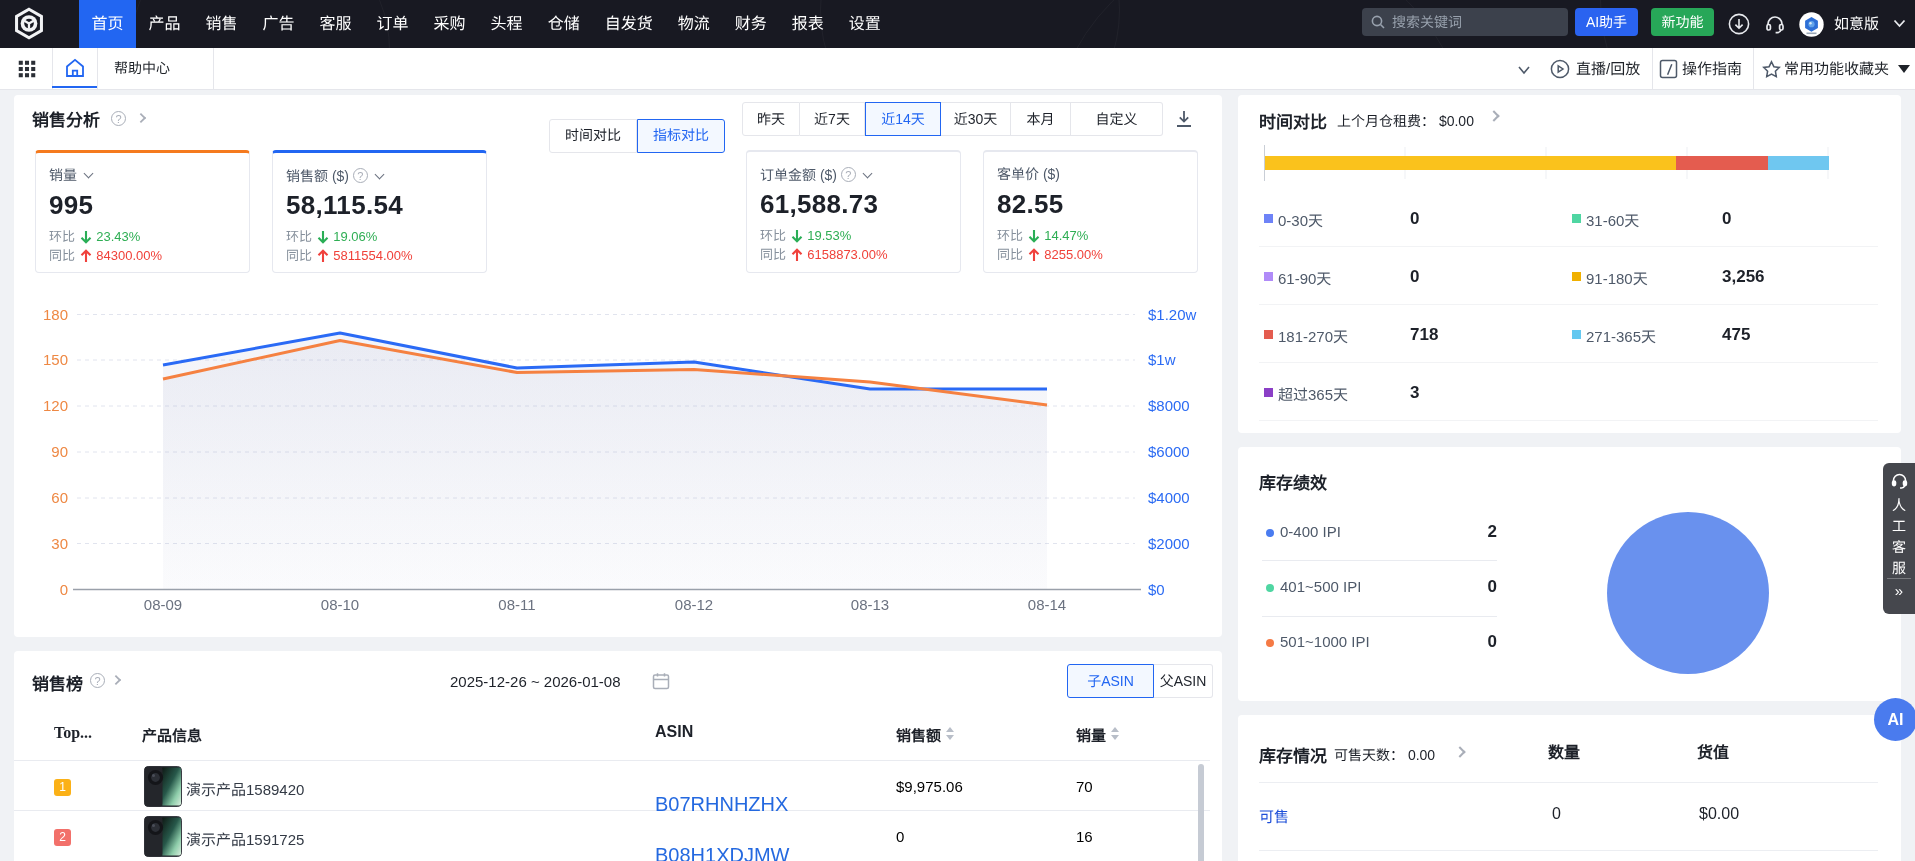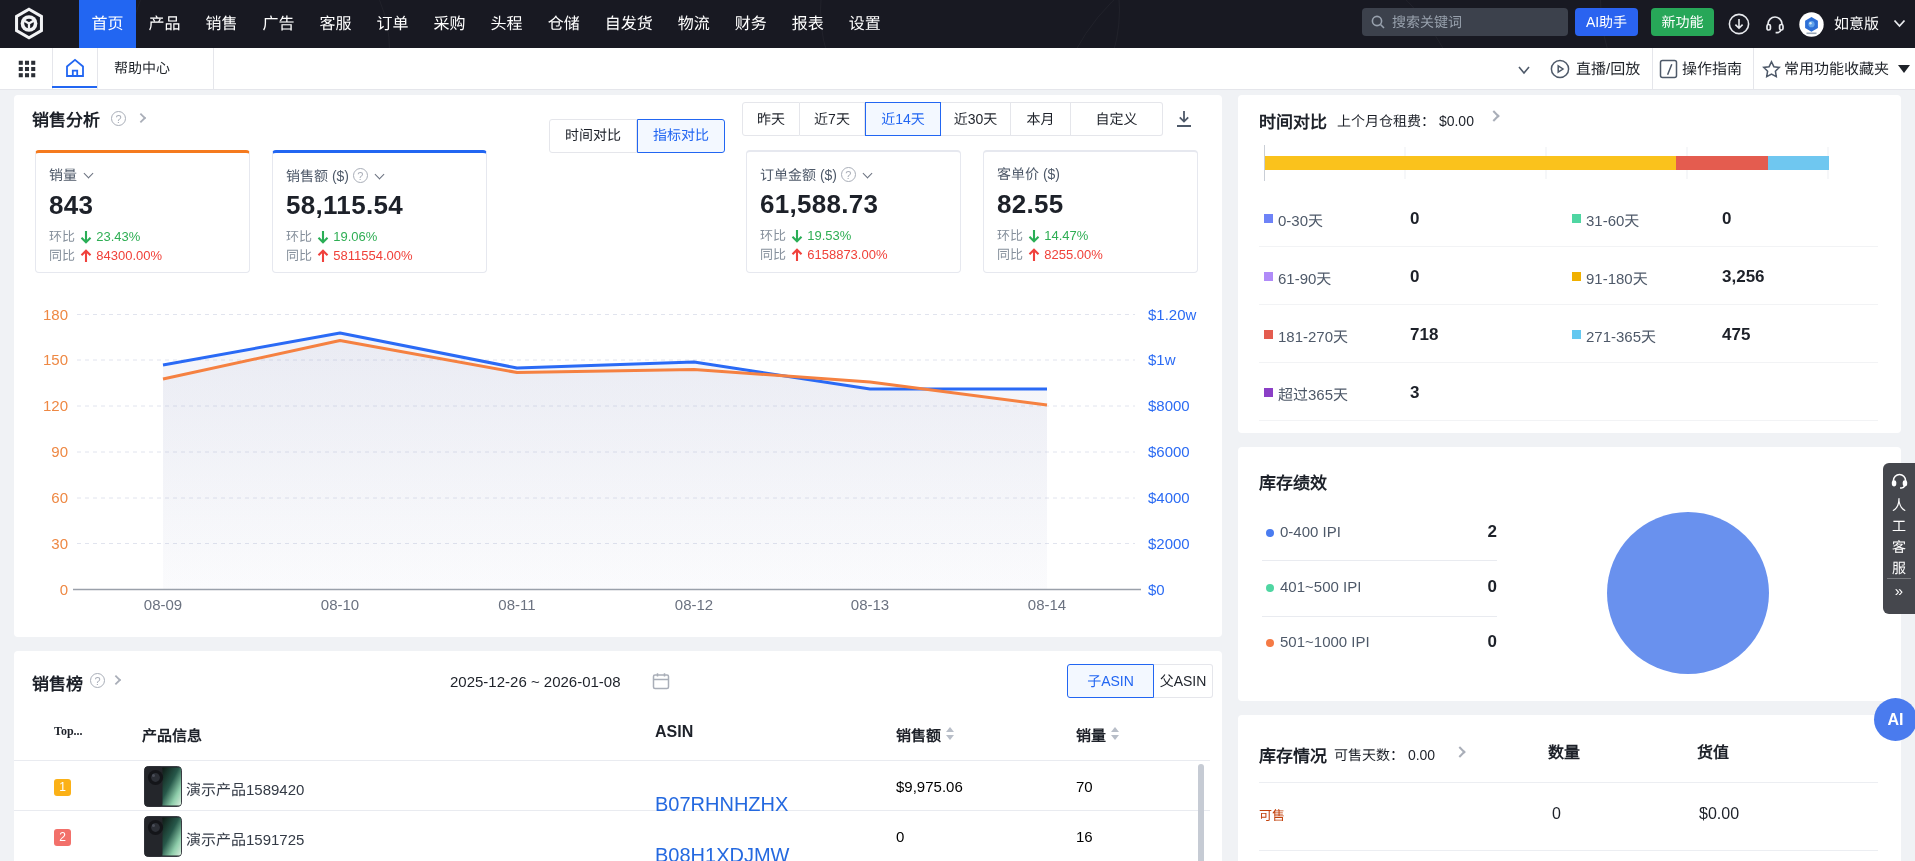--- a/index.html
+++ b/index.html
@@ -197,21 +197,21 @@
     <div class="b" style="width:70px; padding:0; text-align:center;">近30天</div>
     <div class="b" style="width:60px; padding:0; text-align:center;">本月</div>
     <div class="b" style="width:92px; padding:0; text-align:center;">自定义</div>
   </div>
   <svg style="position:absolute; left:1160px; top:14px;" width="20" height="20" viewBox="0 0 20 20" fill="none" stroke="#4e5969" stroke-width="1.8">
       <path d="M10 2 L10 12 M5.8 8.4 L10 12.6 L14.2 8.4 M3 17 L17 17"></path>
     </svg>
 
   <div class="stat hl-orange" style="left:21px;">
     <div class="t">销量 <span class="dd"></span></div>
-    <div class="num">843</div>
+    <div class="num">995</div>
     <div class="cmp" style="top:77px;">环比 <span class="grn"><svg class="arw" width="12" height="14" viewBox="0 0 12 14">
             <path d="M6 1 V12 M1.5 7.8 L6 12.3 L10.5 7.8" fill="none" stroke="#2aae56" stroke-width="2.1"></path>
           </svg> 23.43%</span></div>
     <div class="cmp" style="top:96px;">同比 <span class="red"><svg class="arw" width="12" height="14" viewBox="0 0 12 14">
             <path d="M6 13 V2 M1.5 6.2 L6 1.7 L10.5 6.2" fill="none" stroke="#f0413c" stroke-width="2.1"></path>
           </svg> 84300.00%</span></div>
   </div>
   <div class="stat hl-blue" style="left:258px;">
     <div class="t">销售额 ($) <span class="qmark">?</span> <span class="dd"></span></div>
     <div class="num">58,115.54</div>
@@ -301,21 +301,21 @@
   <span class="chev" style="position:absolute; left:98px; top:25px; transform:rotate(45deg) scale(0.9);"></span>
   <div style="position:absolute; left:436px; top:22px; font-size:15px; color:#1d2129;">2025-12-26 ~ 2026-01-08</div>
   <svg style="position:absolute; left:638px; top:21px;" width="18" height="18" viewBox="0 0 18 18" fill="none" stroke="#a9aeb8" stroke-width="1.5">
       <rect x="1.5" y="3" width="15" height="13.5" rx="1.5"></rect>
       <path d="M1.5 7.5 H16.5 M5.5 1.2 V4.5 M12.5 1.2 V4.5"></path>
     </svg>
   <div class="btngroup" style="left:1053px; top:13px;">
     <div class="b act" style="width:87px; padding:0; text-align:center;">子ASIN</div>
     <div class="b" style="width:59px; padding:0; text-align:center;">父ASIN</div>
   </div>
-  <div style="position:absolute; left:40px; top:73px; font-size:12px; font-weight:bold; font-family:'Liberation Serif',serif;">Top...</div>
+  <div style="position:absolute; left:40px; top:73px; font-size:16px; font-weight:bold; font-family:'Liberation Serif',serif;">Top...</div>
   <div style="position:absolute; left:128px; top:73px; font-size:15px; font-weight:bold;">产品信息</div>
   <div style="position:absolute; left:641px; top:72px; font-size:16px; font-weight:bold;">ASIN</div>
   <div style="position:absolute; left:882px; top:73px; font-size:15px; font-weight:bold;">销售额<span class="sorter"></span></div>
   <div style="position:absolute; left:1062px; top:73px; font-size:15px; font-weight:bold;">销量<span class="sorter"></span></div>
   <div class="hline" style="left:0px; top:109px; width:1196px;"></div>
   <div class="hline" style="left:0px; top:159px; width:1196px;"></div>
 
   <div class="badge" style="top:128px; background:#fbb117;">1</div>
   <svg class="pimg" style="top:115px;" width="38" height="41" viewBox="0 0 38 41">
     <defs>
@@ -425,21 +425,21 @@
     </div>
   <div style="position:absolute; left:369px; top:65px; width:162px; height:162px; border-radius:50%; background:#6991ee;"></div>
 </div>
 <div class="card" id="card-stock">
   <div class="ctitle" style="position:absolute; left:21px; top:27px;">库存情况</div>
   <div style="position:absolute; left:96px; top:29px; font-size:14px; color:#1d2129;">可售天数：&nbsp;0.00</div>
   <span class="chev" style="position:absolute; left:218px; top:33px;"></span>
   <div style="position:absolute; left:310px; top:24px; font-size:16px; font-weight:bold;">数量</div>
   <div style="position:absolute; left:459px; top:24px; font-size:16px; font-weight:bold;font-family:Liberation Serif, serif;">货值</div>
   <div class="hline" style="left:21px; top:67px; width:619px; background:#eceef2;"></div>
-  <div style="position:absolute; left:21px; top:90px; font-size:13px; color:#c2410c;">可售</div>
+  <div style="position:absolute; left:21px; top:90px; font-size:15px; color:#1d4ed8;">可售</div>
   <div style="position:absolute; left:314px; top:90px; font-size:16px;">0</div>
   <div style="position:absolute; left:461px; top:90px; font-size:16px;">$0.00</div>
   <div class="hline" style="left:21px; top:135px; width:619px; background:#eceef2;"></div>
   <div style="position:absolute; left:21px; top:141px; font-size:16px; font-weight:bold;">调拨中</div>
 </div>
 <div id="cstab">
   <svg style="position:absolute; left:7px; top:8px;" width="19" height="19" viewBox="0 0 22 22" fill="none" stroke="#fff" stroke-width="1.8">
       <path d="M4 12 v-1 a7 7 0 0 1 14 0 v1"></path>
       <rect x="3" y="11.5" width="3.4" height="5.5" rx="1.6" fill="#fff"></rect>
       <rect x="15.6" y="11.5" width="3.4" height="5.5" rx="1.6" fill="#fff"></rect>

